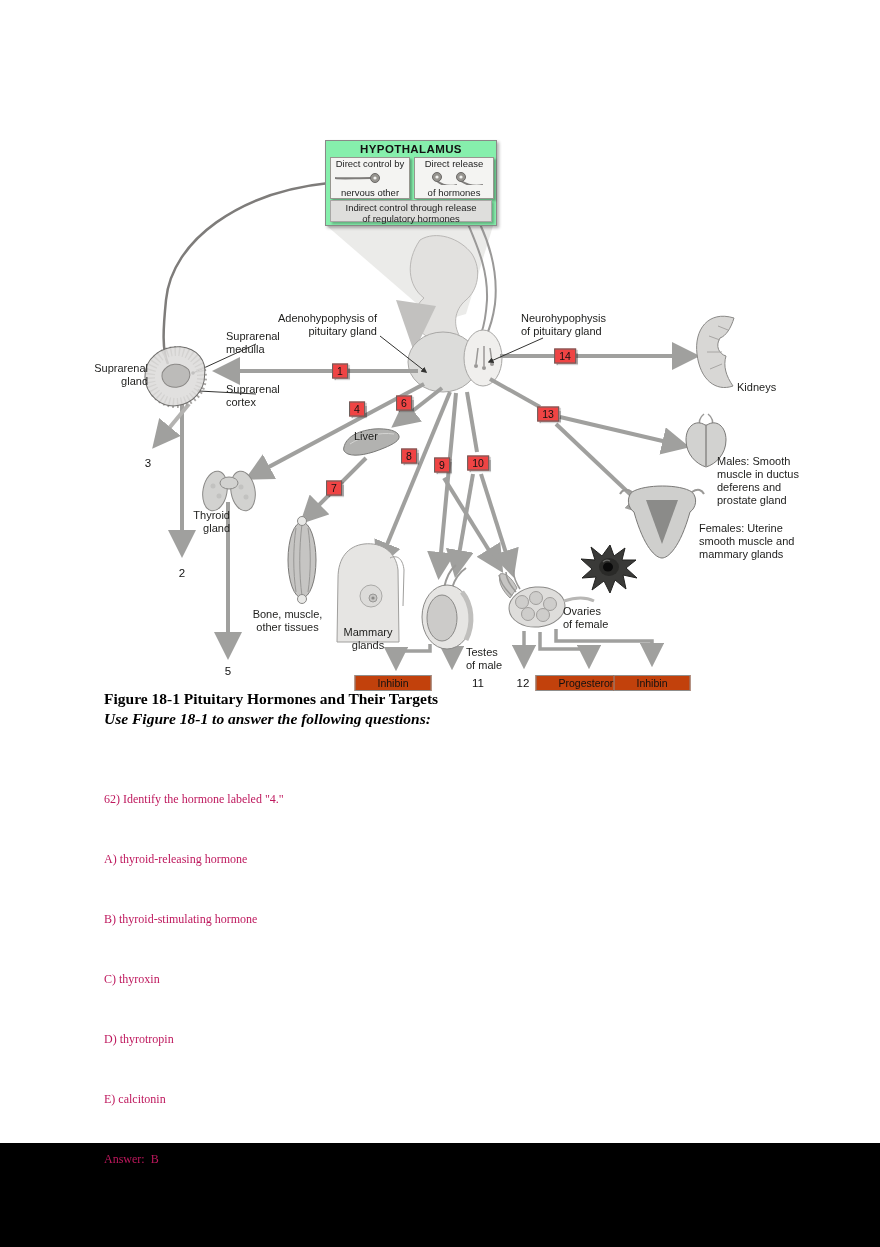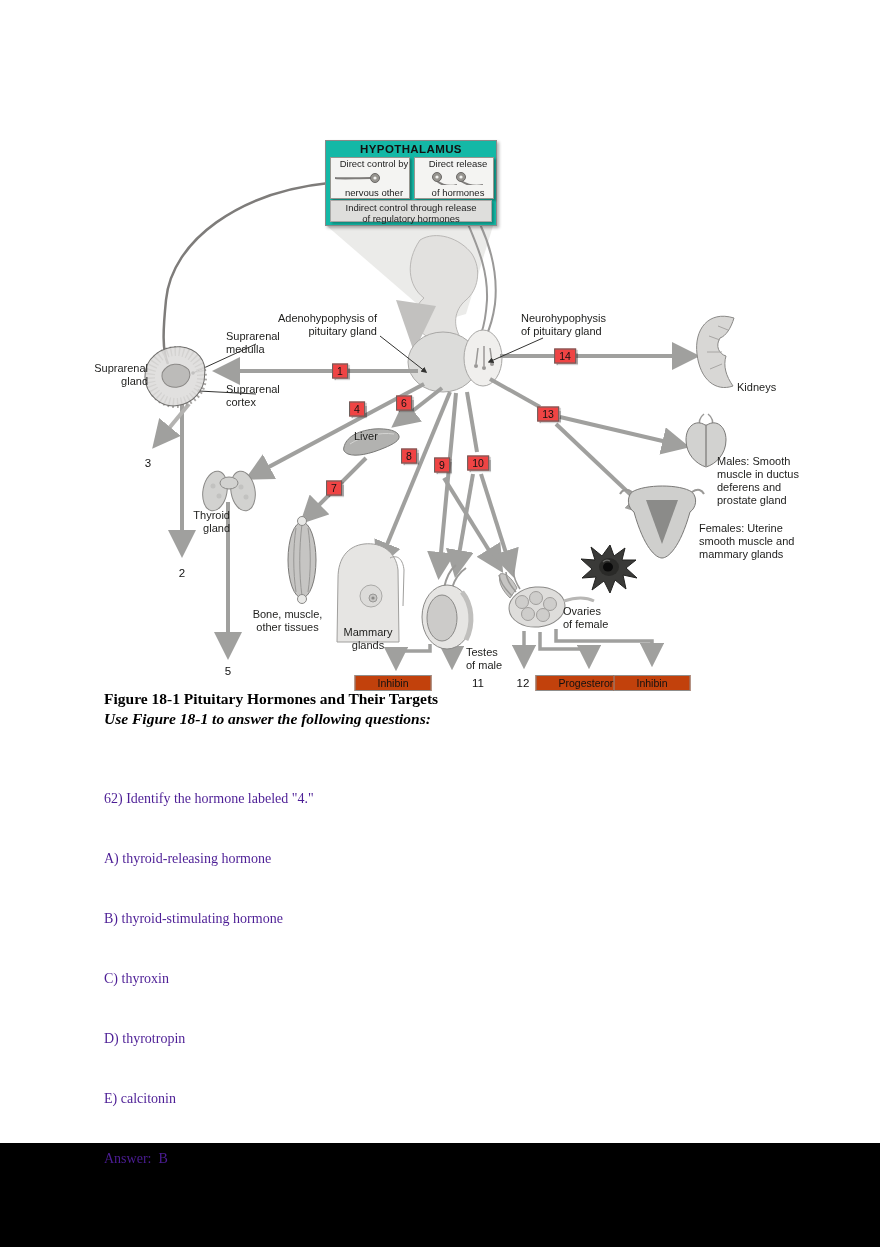--- a/index.html
+++ b/index.html
@@ -1,45 +1,45 @@
 <!DOCTYPE html>
 <html><head>
 <meta charset="utf-8">
 <style>
   html,body{margin:0;padding:0;background:#fff;}
   .page{position:relative;width:880px;height:1247px;background:#ffffff;overflow:hidden;
         font-family:"Liberation Sans",sans-serif;}
   .diagram{position:absolute;left:0;top:0;width:880px;height:760px;}
   .art{position:absolute;left:0;top:0;z-index:1;}
   
-  .hypo{position:absolute;left:325px;top:140px;width:170px;height:84px;background:#14b8a6;
+  .hypo{position:absolute;left:325px;top:140px;width:170px;height:84px;background:#86efac;
         border:1px solid #8a8988;box-shadow:2px 2px 3px rgba(0,0,0,.3);z-index:2;}
   .hypo-title{font-size:11.5px;font-weight:bold;text-align:center;letter-spacing:.4px;color:#111;padding-top:2px;}
   .subbox{position:absolute;top:16px;width:78px;height:40px;background:#f4f4f2;border:1px solid #97968f;
           box-shadow:2px 2px 2px rgba(0,0,0,.3);display:flex;flex-direction:column;
           justify-content:space-between;align-items:center;}
-  .subbox .t{font-size:9.5px;color:#222;line-height:11px;padding-left:8px;}
+  .subbox .t{font-size:9.5px;color:#222;line-height:11px;}
   .hypo-note{position:absolute;left:4px;right:4px;top:59px;bottom:3px;background:#dededc;border:1px solid #a8a7a5;
              box-shadow:2px 2px 2px rgba(0,0,0,.25);font-size:9.5px;line-height:11px;color:#222;
              text-align:center;white-space:pre-line;padding-top:1px;}
   
   .lbl{position:absolute;font-size:11px;line-height:13px;color:#1d1d1b;white-space:pre-line;z-index:3;}
   .num{position:absolute;font-size:11.5px;color:#111;transform:translate(-50%,-50%);z-index:3;}
   .numbox{position:absolute;font-size:10.5px;color:#111;background:#ef4444;border:1px solid #63625f;
           box-shadow:1.5px 1.5px 1px rgba(0,0,0,.35);padding:0 4px;line-height:13px;
           transform:translate(-50%,-50%);z-index:3;}
   .hbox{position:absolute;font-size:10.5px;color:#111;background:#c2410c;border:1px solid #8f8e8c;
         padding:0 22px;line-height:14px;transform:translate(-50%,-50%);z-index:3;}
   
   .caption{position:absolute;left:104px;top:689px;font-family:"Liberation Serif",serif;
            font-size:15.5px;line-height:20px;color:#000;z-index:3;}
   .cap-title{font-weight:bold;}
   .cap-instr{font-weight:bold;font-style:italic;}
   .question{position:absolute;left:104px;top:749px;font-family:"Liberation Serif",serif;
-            font-size:14px;line-height:20px;color:#4c1d95;white-space:pre-wrap;z-index:3;}
+            font-size:12px;line-height:20px;color:#be185d;white-space:pre-wrap;z-index:3;}
   .bottombar{position:absolute;left:0;top:1143px;width:880px;height:104px;background:#000;}
 </style>
 </head>
 <body>
 
 <div class="page">
   <div class="diagram">
 
     <svg class="art" width="880" height="760" viewBox="0 0 880 760">
       <defs>

